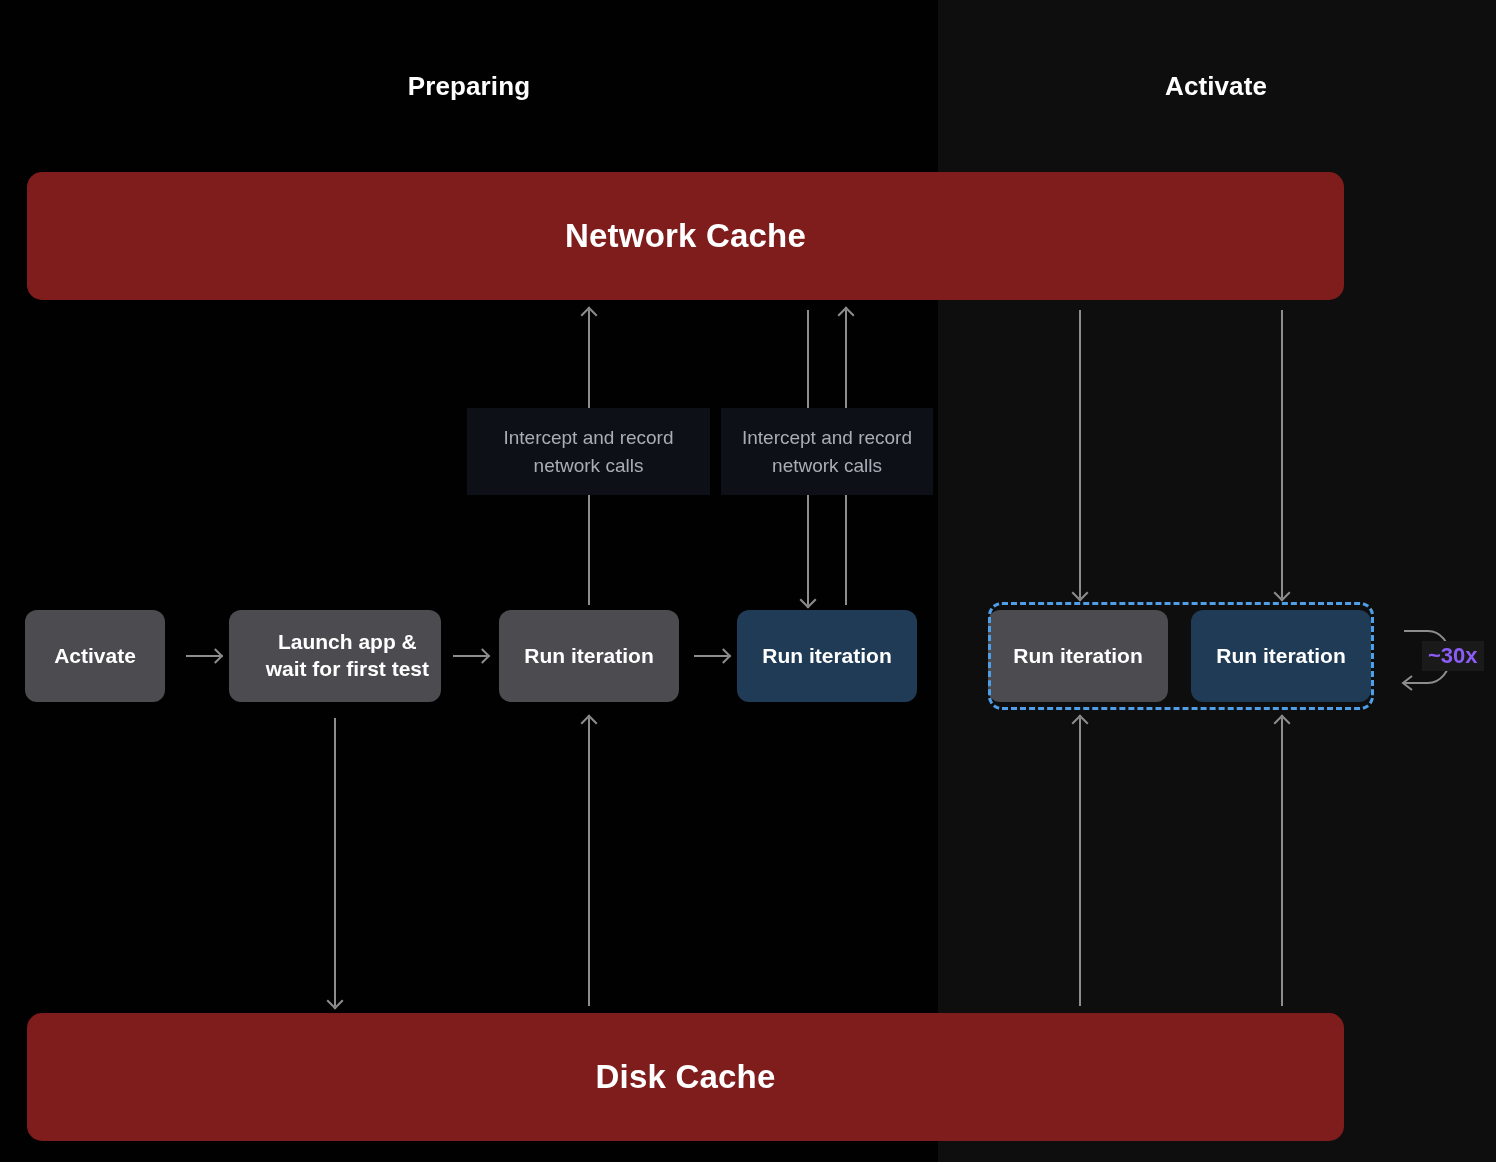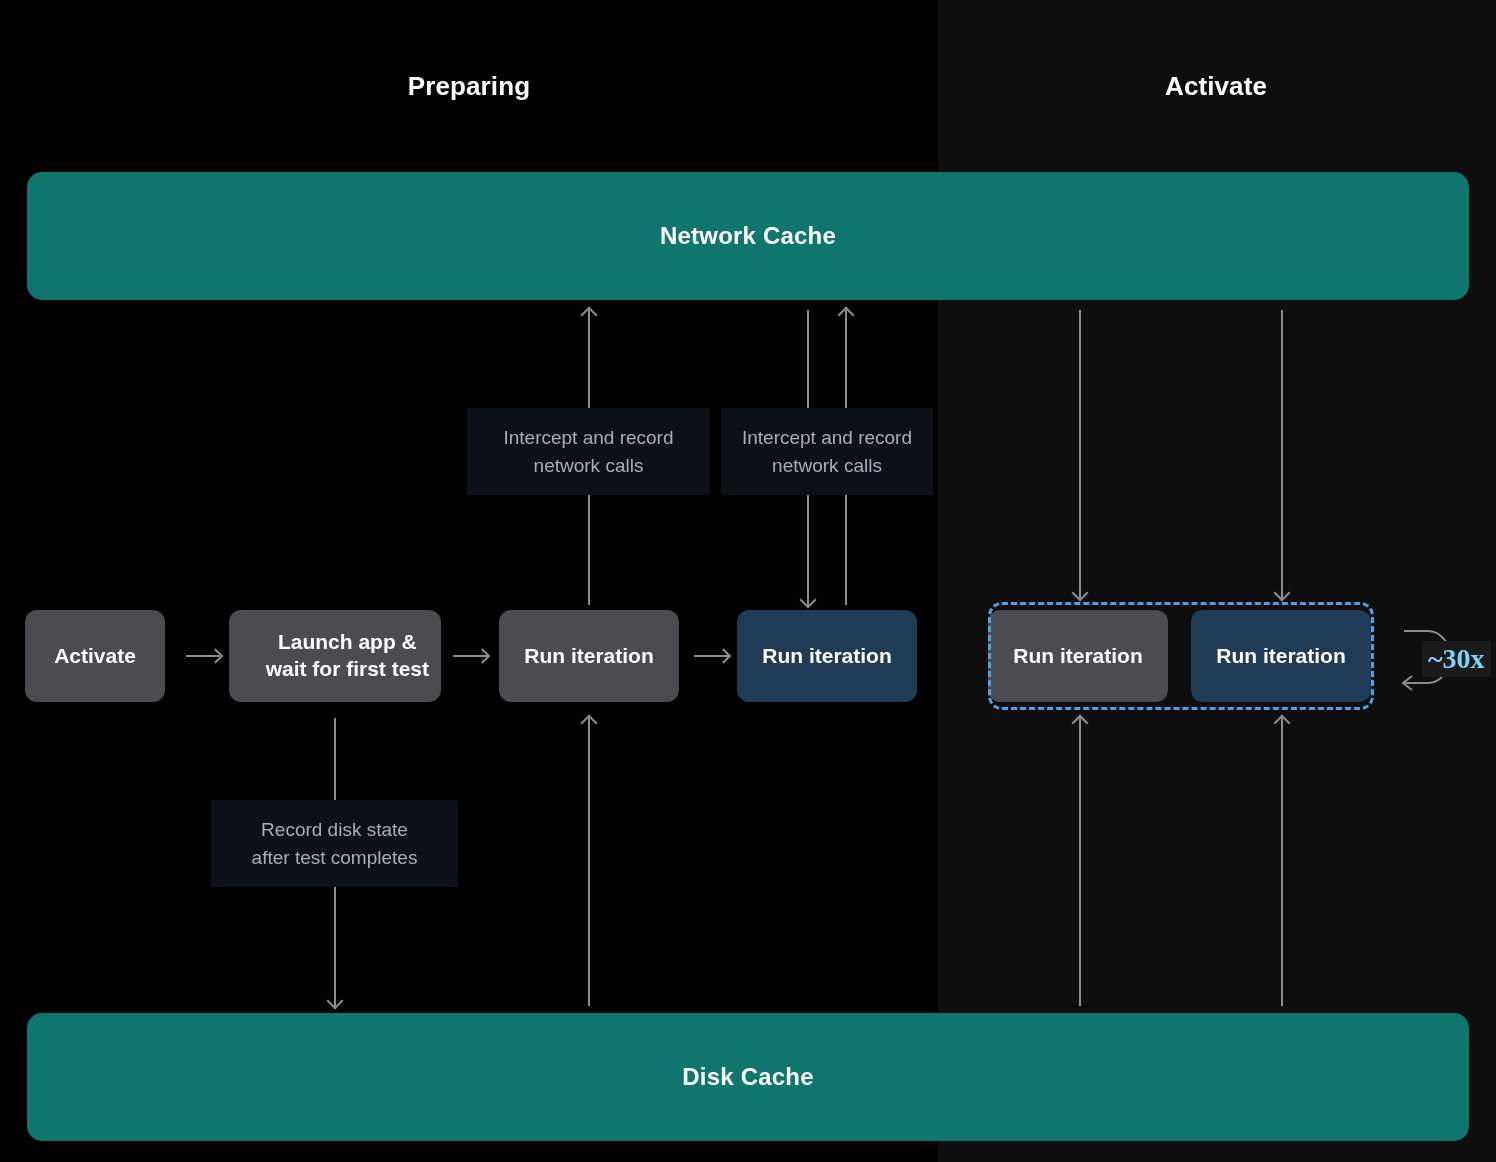--- a/index.html
+++ b/index.html
@@ -46,28 +46,28 @@
     white-space: nowrap;
     transform: translateX(-50%);
   }
   #phase-preparing { left: 469px; top: 71px; text-align: center; }
   #phase-running   { left: 1216px; top: 71px; }
 
   
   .cache-bar {
     position: absolute;
     left: 27px;
-    width: 1442px;
-    background: #0f766e;
+    width: 1317px;
+    background: #7f1d1d;
     border-radius: 15px;
     display: flex;
     align-items: center;
     justify-content: center;
     color: #ffffff;
-    font-size: 24px;
+    font-size: 33px;
     font-weight: bold;
     letter-spacing: .2px;
   }
   #network-cache { top: 172px; height: 128px; }
   #disk-cache    { top: 1013px; height: 128px; }
 
   
   .node {
     position: absolute;
     border-radius: 12px;
@@ -161,26 +161,25 @@
     left: 1398px;
     top: 617px;
     width: 62px;
     height: 80px;
   }
   #loop-count {
     position: absolute;
     left: 1422px;
     top: 641px;
     background: #1a1a1a;
-    color: #7dd3fc;
-    font-size: 28px;
+    color: #8b5cf6;
+    font-size: 22px;
     font-weight: bold;
     padding: 2px 6px;
     white-space: nowrap;
-    font-family: Liberation Serif, serif;
   }
 </style>
 </head>
 <body>
 
 <div id="stage">
 
   <div class="pane pane-preparing"></div>
   <div class="pane pane-running"></div>
 
@@ -234,26 +233,20 @@
     </div>
   </div>
 
   <div class="annotation" id="ann-intercept-2" style="left:721px; top:408px; width:212px; height:87px;">
     <div>
       <div>Intercept and record</div>
       <div>network calls</div>
     </div>
   </div>
 
-  <div class="annotation" id="ann-record-disk" style="left:211px; top:800px; width:247px; height:87px;">
-    <div>
-      <div>Record disk state</div>
-      <div>after test completes</div>
-    </div>
-  </div>
 
   <div class="harrow" style="left:186px; width:34px;"></div>
   <div class="harrow" style="left:453px; width:34px;"></div>
   <div class="harrow" style="left:694px; width:34px;"></div>
 
   <div class="node gray" id="node-activate" style="left:25px; top:610px; width:140px; height:92px;">Activate</div>
 
   <div class="node gray" id="node-launch" style="left:229px; top:610px; width:212px; height:92px;justify-content:flex-end;">
     <div>
       <div>Launch app &amp;</div>

